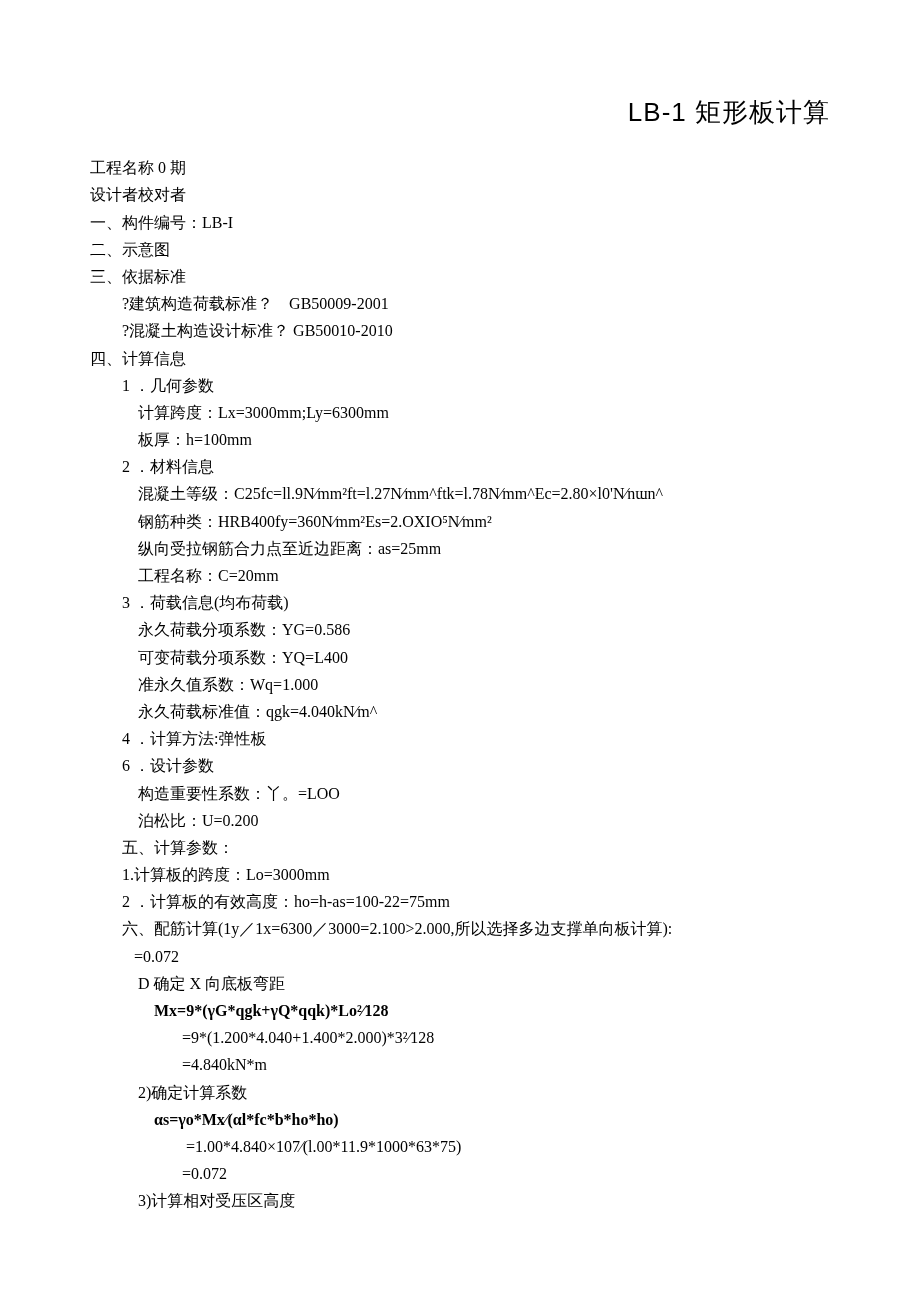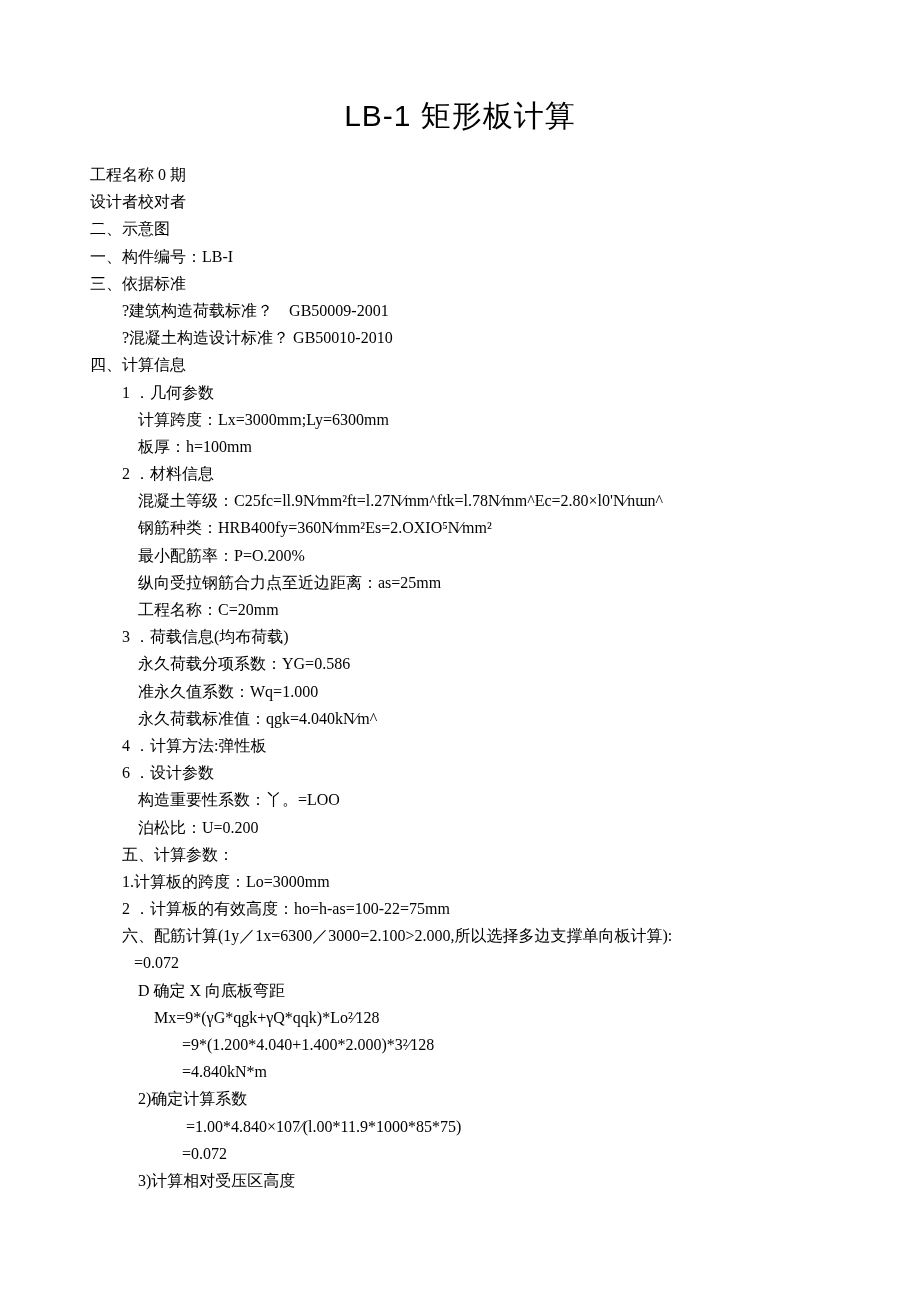--- a/index.html
+++ b/index.html
@@ -11,83 +11,84 @@
     color: #000000;
     width: 920px;
     line-height: 1.7;
   }
   .page {
     padding: 90px 90px 40px 90px;
   }
   h1 {
     font-family: "Arial", "SimHei", sans-serif;
     font-weight: normal;
-    font-size: 30px;
-    text-align: center;
+    font-size: 26px;
+    text-align: right;
     margin: 0 0 20px 0;
     letter-spacing: 1px;
   }
   .line {
     margin: 0;
     white-space: pre;
   }
   .indent-1 { padding-left: 2em; }
   .indent-2 { padding-left: 3em; }
-  .indent-3 { padding-left: 4em; }
+  .indent-3 { padding-left: 4em; font-weight: bold; }
   .indent-4 { padding-left: 5em; }
 </style>
 </head>
 <body>
 
 <div class="page">
 
   <h1>LB-1 矩形板计算</h1>
 
   <p class="line">工程名称 0 期</p>
   <p class="line">设计者校对者</p>
 
+  <p class="line">一、构件编号：LB-I</p>
   <p class="line">二、示意图</p>
-  <p class="line">一、构件编号：LB-I</p>
 
   <p class="line">三、依据标准</p>
   <p class="line indent-1">?建筑构造荷载标准？    GB50009-2001</p>
   <p class="line indent-1">?混凝土构造设计标准？ GB50010-2010</p>
 
   <p class="line">四、计算信息</p>
 
   <p class="line indent-1">1 ．几何参数</p>
   <p class="line indent-2">计算跨度：Lx=3000mm;Ly=6300mm</p>
   <p class="line indent-2">板厚：h=100mm</p>
 
   <p class="line indent-1">2 ．材料信息</p>
   <p class="line indent-2">混凝土等级：C25fc=ll.9N⁄mm²ft=l.27N⁄mm^ftk=l.78N⁄mm^Ec=2.80×l0'N⁄nɯn^</p>
   <p class="line indent-2">钢筋种类：HRB400fy=360N⁄mm²Es=2.OXIO⁵N⁄mm²</p>
-  <p class="line indent-2">最小配筋率：P=O.200%</p>
   <p class="line indent-2">纵向受拉钢筋合力点至近边距离：as=25mm</p>
   <p class="line indent-2">工程名称：C=20mm</p>
 
   <p class="line indent-1">3 ．荷载信息(均布荷载)</p>
   <p class="line indent-2">永久荷载分项系数：YG=0.586</p>
+  <p class="line indent-2">可变荷载分项系数：YQ=L400</p>
   <p class="line indent-2">准永久值系数：Wq=1.000</p>
   <p class="line indent-2">永久荷载标准值：qgk=4.040kN⁄m^</p>
 
   <p class="line indent-1">4 ．计算方法:弹性板</p>
 
   <p class="line indent-1">6 ．设计参数</p>
   <p class="line indent-2">构造重要性系数：丫。=LOO</p>
   <p class="line indent-2">泊松比：U=0.200</p>
 
   <p class="line indent-1">五、计算参数：</p>
   <p class="line indent-1">1.计算板的跨度：Lo=3000mm</p>
   <p class="line indent-1">2 ．计算板的有效高度：ho=h-as=100-22=75mm</p>
 
   <p class="line indent-1">六、配筋计算(1y／1x=6300／3000=2.100&gt;2.000,所以选择多边支撑单向板计算):</p>
   <p class="line indent-1">   =0.072</p>
   <p class="line indent-2">D 确定 X 向底板弯距</p>
   <p class="line indent-3">Mx=9*(γG*qgk+γQ*qqk)*Lo²⁄128</p>
   <p class="line indent-4">   =9*(1.200*4.040+1.400*2.000)*3²⁄128</p>
   <p class="line indent-4">   =4.840kN*m</p>
   <p class="line indent-2">2)确定计算系数</p>
-  <p class="line indent-4">    =1.00*4.840×107⁄(l.00*11.9*1000*85*75)</p>
+  <p class="line indent-3">αs=γo*Mx⁄(αl*fc*b*ho*ho)</p>
+  <p class="line indent-4">    =1.00*4.840×107⁄(l.00*11.9*1000*63*75)</p>
   <p class="line indent-4">   =0.072</p>
   <p class="line indent-2">3)计算相对受压区高度</p>
 
 </div>
 
 </body></html>

